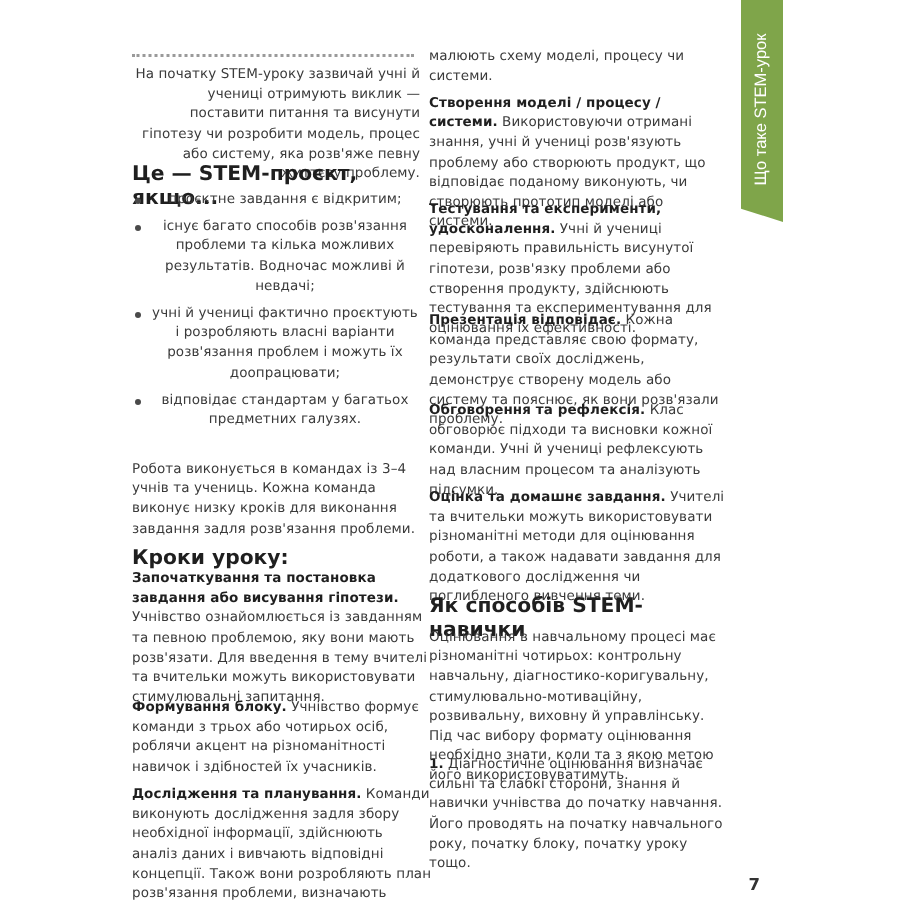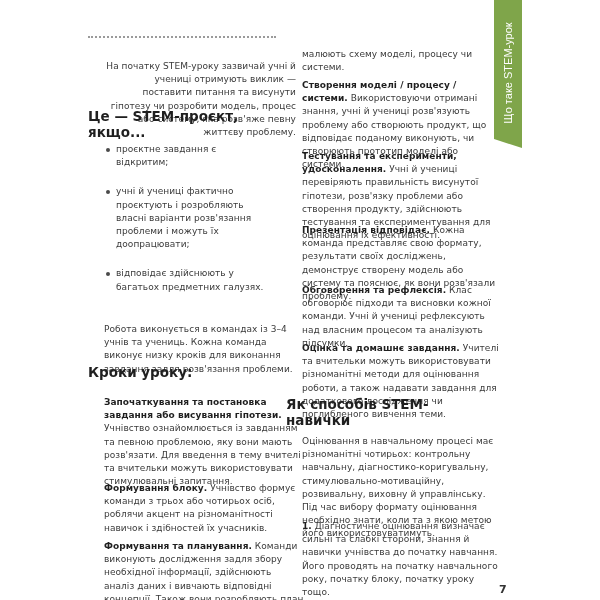--- a/index.html
+++ b/index.html
@@ -8,27 +8,27 @@
     font-family: "DejaVu Sans", sans-serif; color: #3a3a3a;
   }
   .page { position: absolute; inset: 0; }
   .col { position: absolute; top: 0; }
   .col-left { left: 88px; width: 190px; }
   .col-right { left: 286px; width: 200px; }
   .dots {
     position: absolute; left: 88px; top: 36px; width: 188px; height: 0;
     border-top: 2px dotted #9a9a9a;
   }
-  p, li { font-size: 9px; line-height: 13.2px; margin: 16px; letter-spacing: 0.05px; }
+  p, li { font-size: 9px; line-height: 13.2px; margin: 0; letter-spacing: 0.05px; }
   .intro { position: absolute; top: 44px; left: 0; width: 192px; text-align: right; }
   h2 {
     font-size: 13.5px; font-weight: bold; color: #1f1f1f; margin: 0;
     position: absolute; left: 0;
   }
-  ul { list-style: none; margin: 0; padding: 0; position: absolute; left: 0; width: 192px; }
+  ul { list-style: none; margin: 0; padding: 0; position: absolute; left: 0; width: 192px; text-align: center; }
   ul li { position: relative; padding-left: 12px; margin-bottom: 5px; }
   ul li::before {
     content: ""; position: absolute; left: 2px; top: 5px; width: 4px; height: 4px;
     border-radius: 50%; background: #4a4a4a;
   }
   .block { position: absolute; left: 0; width: 200px; }
   .block b { color: #1f1f1f; }
   .tab {
     position: absolute; left: 494px; top: 0; width: 28px; height: 148px;
     background: #7fa54a;
@@ -59,38 +59,39 @@
 
   <div class="dots"></div>
 
   <div class="col col-left">
     <p class="intro">На початку STEM-уроку зазвичай учні й учениці отримують виклик — поставити питання та висунути гіпотезу чи розробити модель, процес або систему, яка розв'яже певну життєву проблему.</p>
 
     <h2 style="top:108px">Це — STEM-проєкт, якщо...</h2>
 
     <ul style="top:127px">
       <li>проєктне завдання є відкритим;</li>
-      <li>учні й учениці фактично проєктують і розробляють власні варіанти розв'язання проблеми і можуть їх доопрацювати;</li>
-      <li>відповідає здійснюють у багатьох предметних галузях.</li>
+      <li>існує багато способів розв'язання проблеми та кілька можливих результатів. Водночас можливі й невдачі;</li>
+      <li>учні й учениці фактично проєктують і розробляють власні варіанти розв'язання проблем і можуть їх доопрацювати;</li>
+      <li>відповідає стандартам у багатьох предметних галузях.</li>
     </ul>
 
     <p class="block" style="top:307px">Робота виконується в командах із 3–4 учнів та учениць. Кожна команда виконує низку кроків для виконання завдання задля розв'язання проблеми.</p>
 
     <h2 style="top:364px">Кроки уроку:</h2>
 
     <p class="block" style="top:380px">
       <b>Започаткування та постановка завдання або висування гіпотези.</b>
       <span>Учнівство ознайомлюється із завданням та певною проблемою, яку вони мають розв'язати. Для введення в тему вчителі та вчительки можуть використовувати стимулювальні запитання.</span>
     </p>
     <p class="block" style="top:466px">
       <b>Формування блоку.</b>
       <span>Учнівство формує команди з трьох або чотирьох осіб, роблячи акцент на різноманітності навичок і здібностей їх учасників.</span>
     </p>
     <p class="block" style="top:524px">
-      <b>Формування та планування.</b>
+      <b>Дослідження та планування.</b>
       <span>Команди виконують дослідження задля збору необхідної інформації, здійснюють аналіз даних і вивчають відповідні концепції. Також вони розробляють план розв'язання проблеми, визначають необхідні ресурси та матеріали або</span>
     </p>
   </div>
 
   <div class="col col-right">
     <p class="block" style="top:32px">малюють схему моделі, процесу чи системи.</p>
 
     <p class="block" style="top:63px">
       <b>Створення моделі / процесу / системи.</b>
       <span>Використовуючи отримані знання, учні й учениці розв'язують проблему або створюють продукт, що відповідає поданому виконують, чи створюють прототип моделі або системи.</span>

